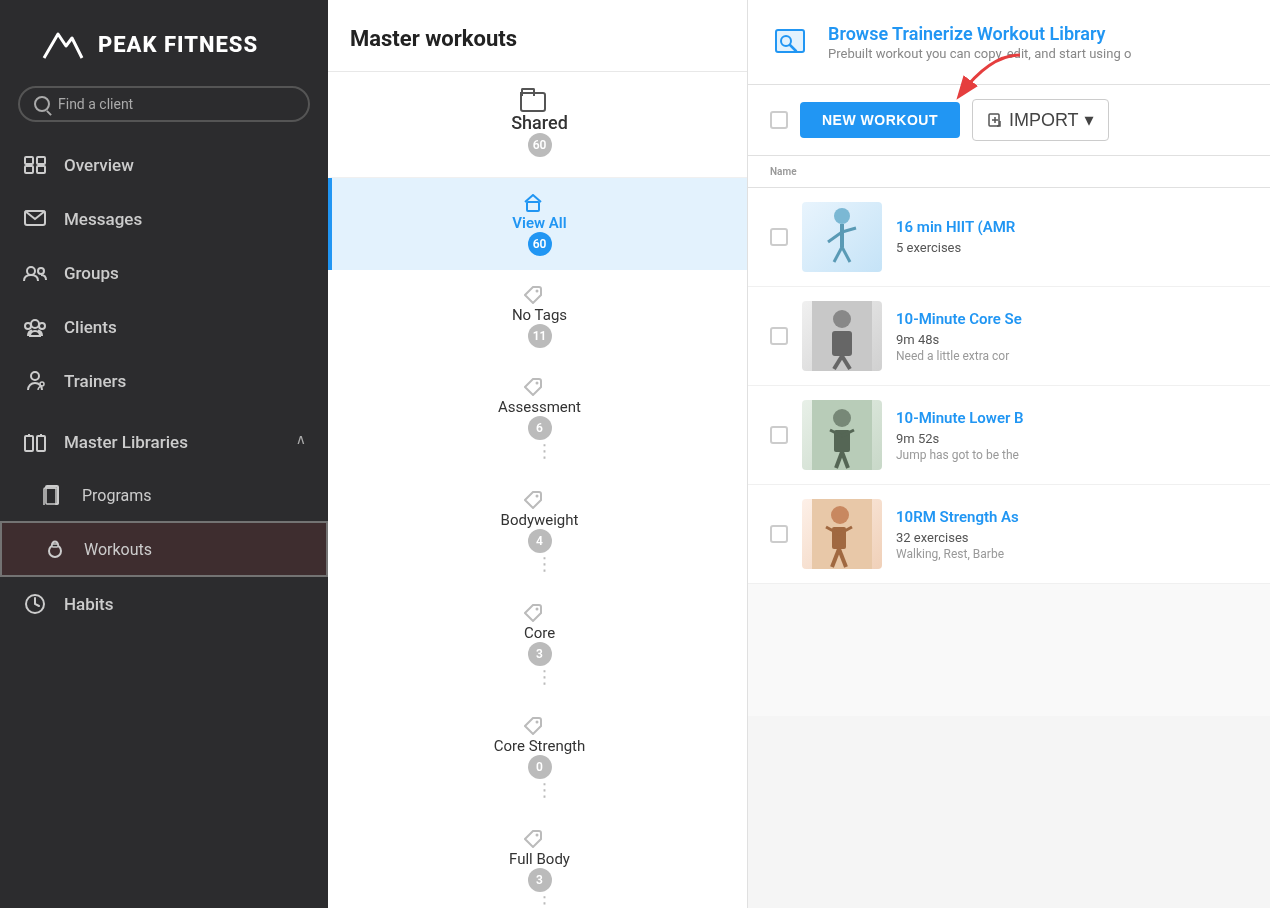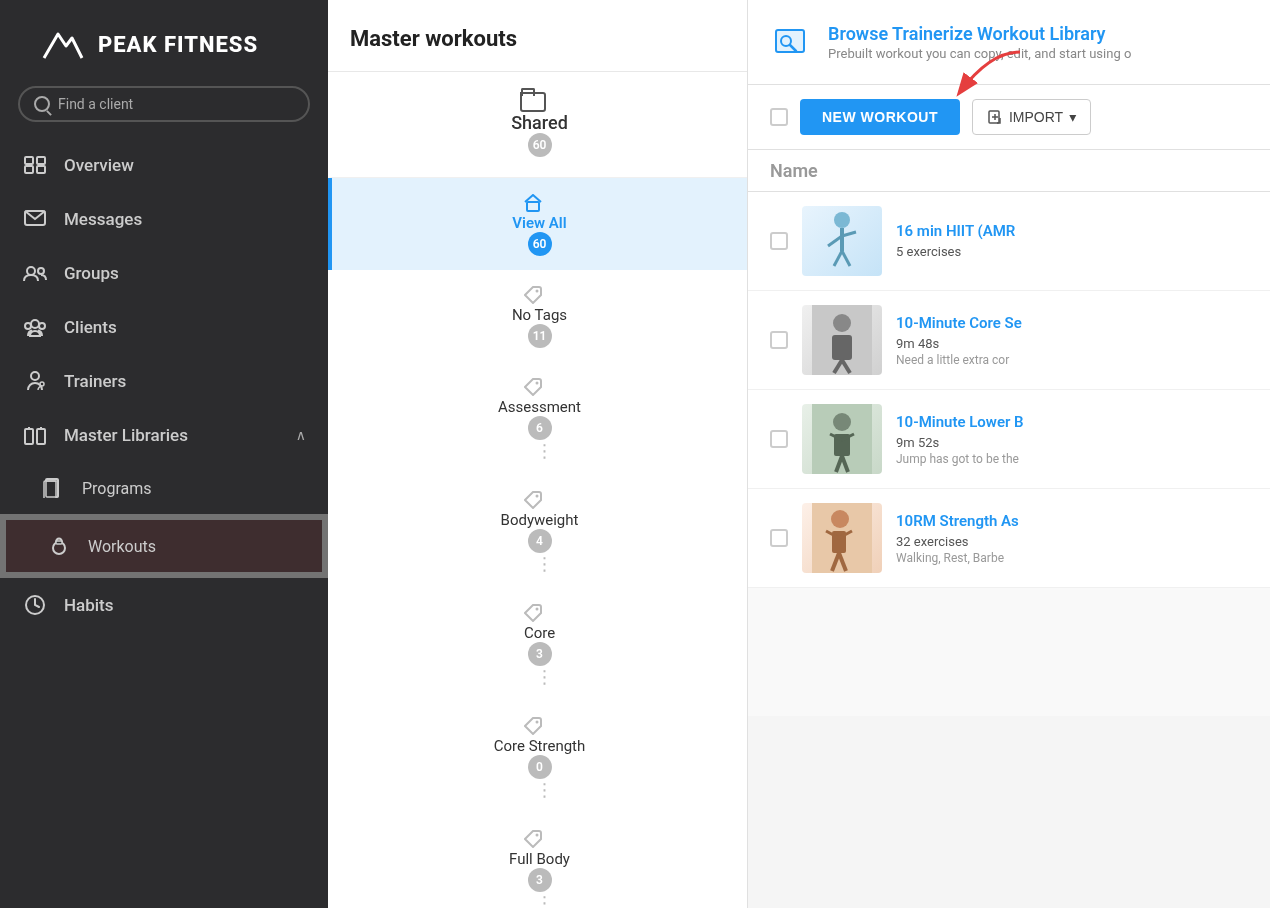--- a/index.html
+++ b/index.html
@@ -89,37 +89,38 @@
       color: #ccc;
       font-size: 17px;
       font-weight: 500;
       cursor: pointer;
       justify-content: space-between;
     }
     .master-libraries-left {
       display: flex;
       align-items: center;
       gap: 16px;
+      margin-top: 7px;
     }
     .chevron-up {
       font-size: 14px;
       color: #aaa;
     }
 
     .sub-nav-item {
       display: flex;
       align-items: center;
       gap: 16px;
       padding: 13px 22px 13px 40px;
       color: #ccc;
       font-size: 16px;
       cursor: pointer;
     }
     .sub-nav-item.workouts-item {
-      border: 6px solid #737373;
+      border: 2px solid #737373;
       background: rgba(229,62,62,0.1);
     }
 
     
     .middle-panel {
       width: 420px;
       min-width: 420px;
       background: #fff;
       border-right: 1px solid #e0e0e0;
       height: 908px;
@@ -276,28 +277,28 @@
       position: relative;
     }
     .import-btn {
       display: flex;
       align-items: center;
       gap: 6px;
       border: 1px solid #ccc;
       background: white;
       padding: 9px 14px;
       border-radius: 4px;
-      font-size: 14px;
+      font-size: 18px;
       cursor: pointer;
       color: #444;
     }
 
     .col-header {
       padding: 10px 22px;
-      font-size: 18px;
+      font-size: 10px;
       color: #999;
       font-weight: 600;
       background: white;
       border-bottom: 1px solid #e0e0e0;
     }
 
     .workout-item {
       display: flex;
       align-items: center;
       padding: 14px 22px;

